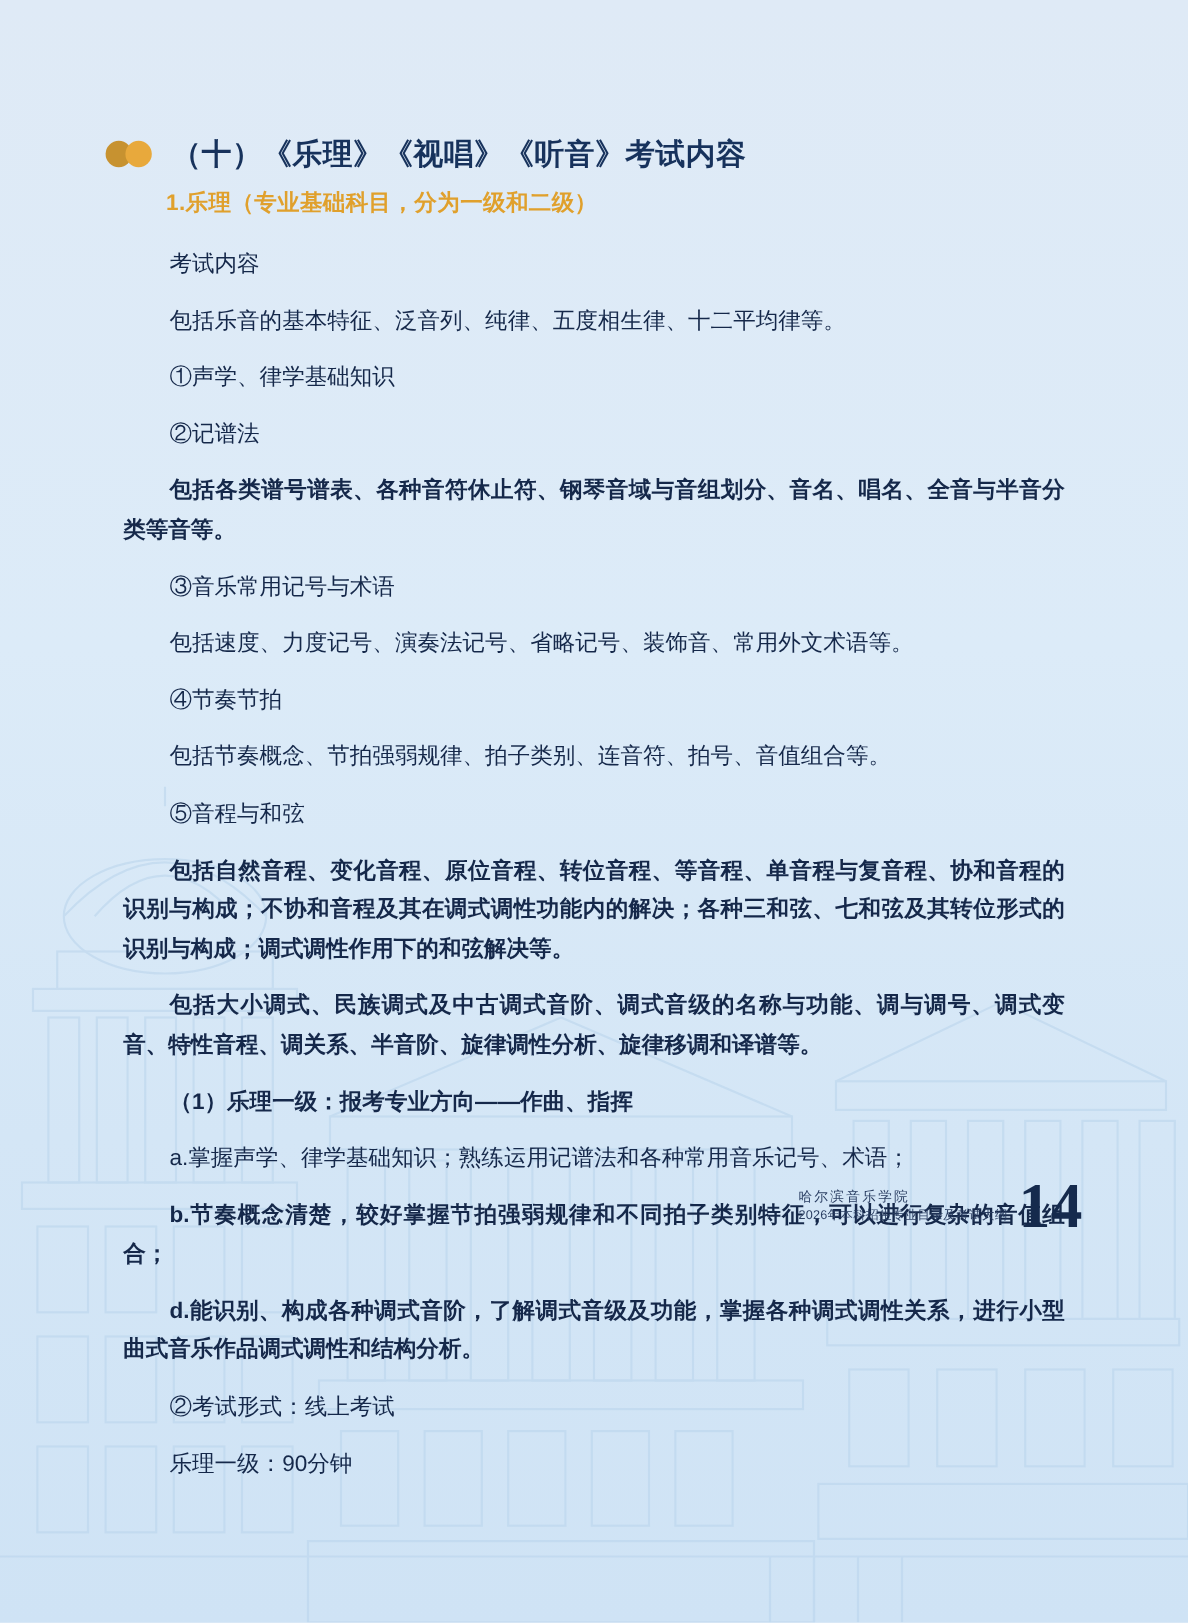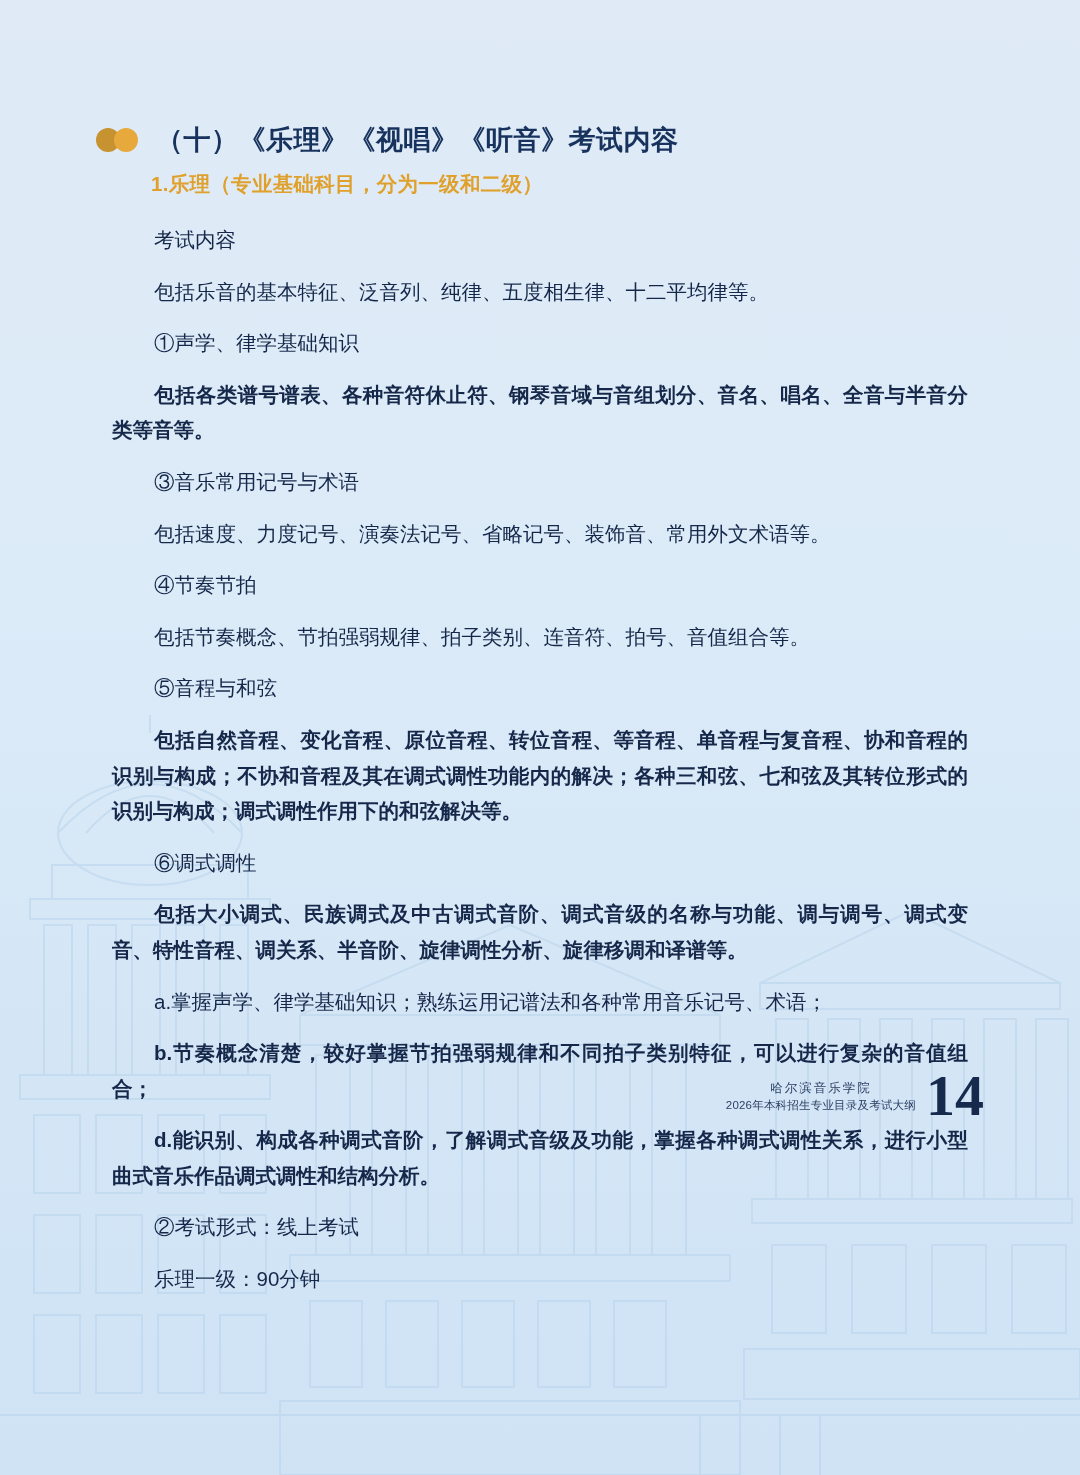--- a/index.html
+++ b/index.html
@@ -101,21 +101,21 @@
   
   .footer {
     position: absolute;
     right: 96px;
     bottom: 62px;
     display: flex;
     align-items: flex-end;
     gap: 10px;
   }
   .footer-texts {
-    text-align: center;
+    text-align: left;
     color: #2b3f63;
     line-height: 1.45;
     padding-bottom: 6px;
   }
   .footer-texts .l1 { font-size: 12.5px; letter-spacing: 2px; }
   .footer-texts .l2 { font-size: 11.5px; letter-spacing: 0.2px; }
   .page-number {
     font-family: "Liberation Serif", serif;
     font-size: 58px;
     font-weight: 700;
@@ -220,29 +220,30 @@
     </span>
     <h1>（十）《乐理》《视唱》《听音》考试内容</h1>
   </div>
 
   <div class="sub-heading">1.乐理（专业基础科目，分为一级和二级）</div>
 
   <div class="body-block">
       <p class="hang">考试内容</p>
       <p class="hang">包括乐音的基本特征、泛音列、纯律、五度相生律、十二平均律等。</p>
       <p class="hang">①声学、律学基础知识</p>
+      <p class="hang">②记谱法</p>
       <p class="para">包括各类谱号谱表、各种音符休止符、钢琴音域与音组划分、音名、唱名、全音与半音分类等音等。</p>
       <p class="hang">③音乐常用记号与术语</p>
       <p class="hang">包括速度、力度记号、演奏法记号、省略记号、装饰音、常用外文术语等。</p>
       <p class="hang">④节奏节拍</p>
       <p class="hang">包括节奏概念、节拍强弱规律、拍子类别、连音符、拍号、音值组合等。</p>
       <p class="hang">⑤音程与和弦</p>
       <p class="para">包括自然音程、变化音程、原位音程、转位音程、等音程、单音程与复音程、协和音程的识别与构成；不协和音程及其在调式调性功能内的解决；各种三和弦、七和弦及其转位形式的识别与构成；调式调性作用下的和弦解决等。</p>
-      <p class="hang">⑥调式调性</p>
       <p class="para">包括大小调式、民族调式及中古调式音阶、调式音级的名称与功能、调与调号、调式变音、特性音程、调关系、半音阶、旋律调性分析、旋律移调和译谱等。</p>
+      <p class="para">（1）乐理一级：报考专业方向——作曲、指挥</p>
       <p class="hang">a.掌握声学、律学基础知识；熟练运用记谱法和各种常用音乐记号、术语；</p>
       <p class="para">b.节奏概念清楚，较好掌握节拍强弱规律和不同拍子类别特征，可以进行复杂的音值组合；</p>
       <p class="para">d.能识别、构成各种调式音阶，了解调式音级及功能，掌握各种调式调性关系，进行小型曲式音乐作品调式调性和结构分析。</p>
       <p class="hang">②考试形式：线上考试</p>
       <p class="hang">乐理一级：90分钟</p>
     </div>
 
   <div class="footer">
     <div class="footer-texts">
       <div class="l1">哈尔滨音乐学院</div>

